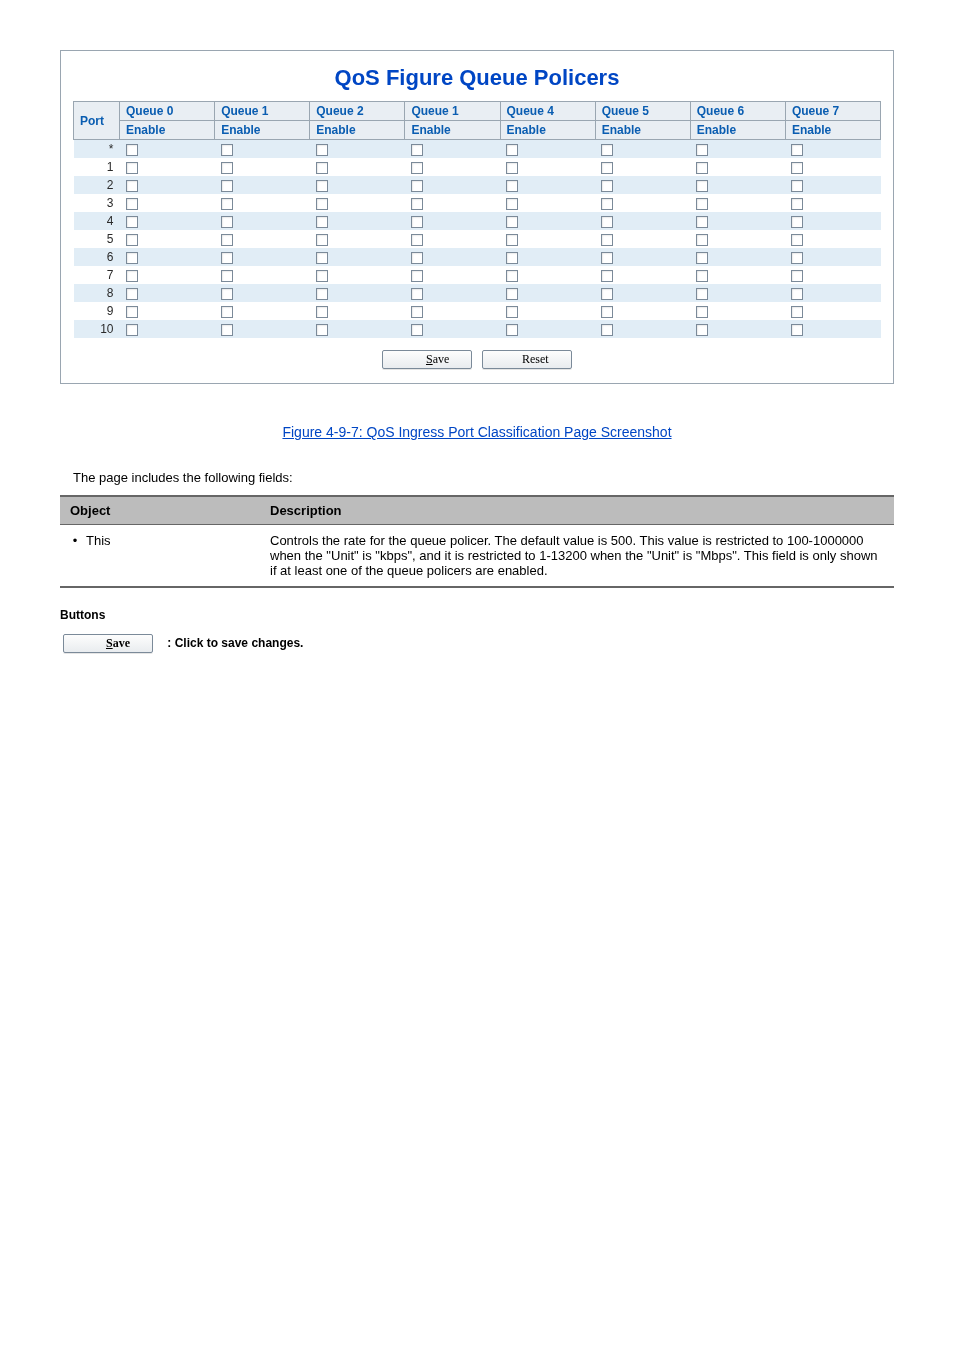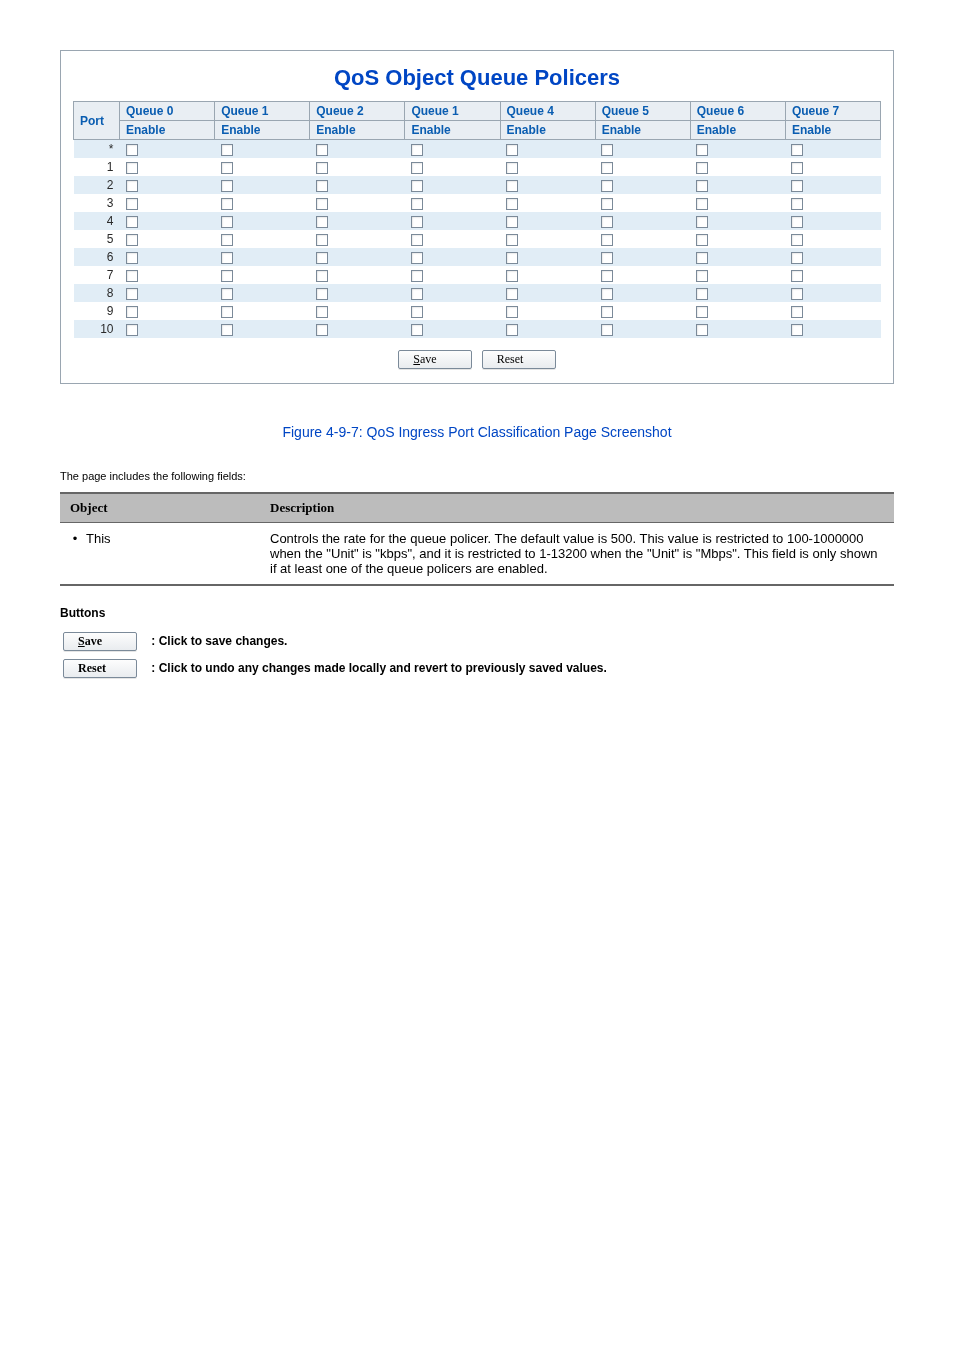--- a/index.html
+++ b/index.html
@@ -62,56 +62,56 @@
     box-shadow: inset 0 0 0 1px #7b8a99, inset 1px 1px 2px rgba(0,0,0,.25);
     vertical-align: middle;
   }
   .btnrow {
     text-align: center;
     margin-top: 12px;
   }
   .wbtn {
     display: inline-block;
     min-width: 44px;
-    padding: 1px 14px;
+    padding: 1px 22px;
     font-size: 12px;
     font-family: "Times New Roman", serif;
     border: 1px solid #7b8a99;
     border-radius: 2px;
     background: linear-gradient(#fdfdfd,#e9ecef);
     box-shadow: 0 1px 0 rgba(0,0,0,.1);
-    text-align: left;
+    text-align: right;
     margin: 0 3px;
   }
   .wbtn .ul { text-decoration: underline; }
 
   .caption {
     text-align: center;
     color: #0046c4;
     font-size: 14px;
     font-family: Verdana, Arial, sans-serif;
     margin: 14px 0 30px 0;
+    text-decoration: underline;
   }
   .desc-intro {
-    margin: 0 0 10px 0;
-    font-size: 11px;
+    margin: 0 0 10px 13px;
+    font-size: 13px;
   }
 
   table.desc {
     width: 100%;
     border-collapse: collapse;
     font-size: 13px;
   }
   table.desc tr.head td {
     background: #bcbcbc;
     border-top: 2px solid #666;
     border-bottom: 1px solid #666;
     padding: 6px 10px;
     font-weight: bold;
-    font-family: Liberation Serif, serif;
   }
   table.desc tr.row td {
     border-bottom: 1px solid #555;
     padding: 8px 10px;
     vertical-align: top;
   }
   table.desc tr.row:last-child td {
     border-bottom: 2px solid #666;
   }
   table.desc td.obj {
@@ -127,21 +127,21 @@
 
   .buttons-section { margin-top: 20px; }
   .buttons-section .lbl { font-weight: bold; margin-bottom: 12px; }
   .buttons-section .entry { margin: 8px 0; font-weight: bold; }
   .buttons-section .entry .txt { margin-left: 8px; }
 </style>
 </head>
 <body>
 
 <div class="figure-panel">
-  <div class="figure-title">QoS Object Queue Policers</div>
+  <div class="figure-title">QoS Figure Queue Policers</div>
 
   <table class="qos">
     <thead>
       <tr>
         <th rowspan="2">Port</th>
         <th>Queue 0</th>
         <th>Queue 1</th>
         <th>Queue 2</th>
         <th>Queue 1</th>
         <th>Queue 4</th>
@@ -307,17 +307,13 @@
   </tr>
 </tbody>
   </table>
 
 <div class="buttons-section">
   <div class="lbl">Buttons</div>
   <div class="entry">
     <span class="wbtn"><span class="ul">S</span><span>ave</span></span>
     <span class="txt">: Click to save changes.</span>
   </div>
-  <div class="entry">
-    <span class="wbtn"><span>Reset</span></span>
-    <span class="txt">: Click to undo any changes made locally and revert to previously saved values.</span>
-  </div>
 </div>
 
 </body></html>

